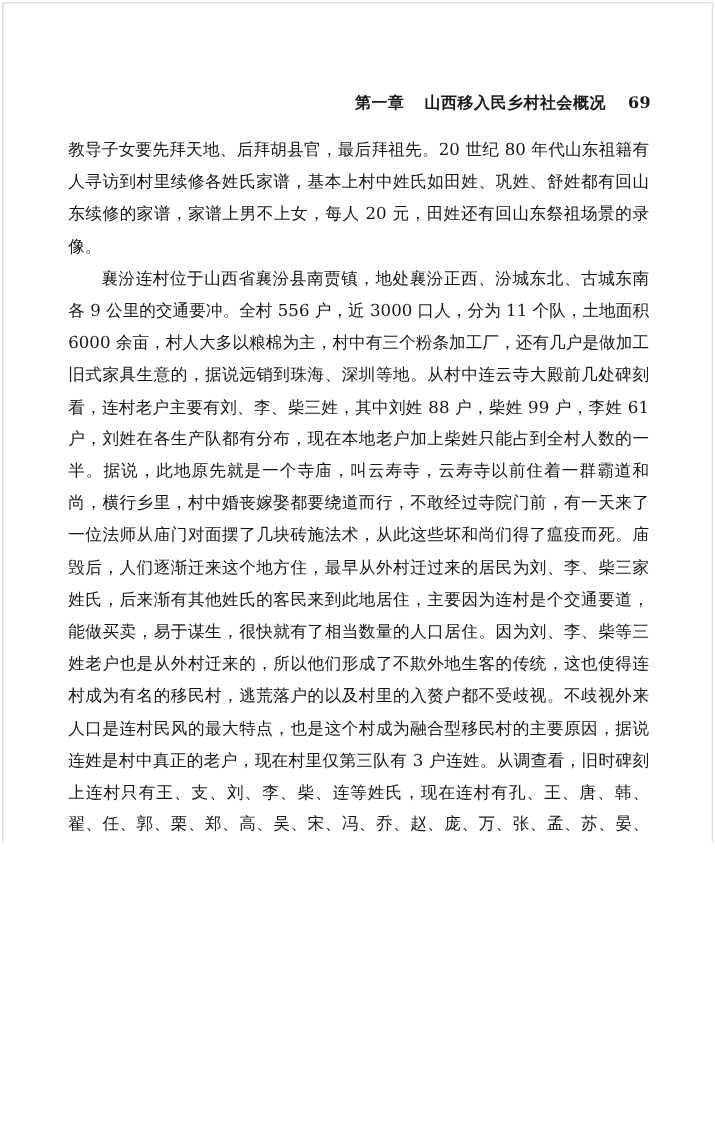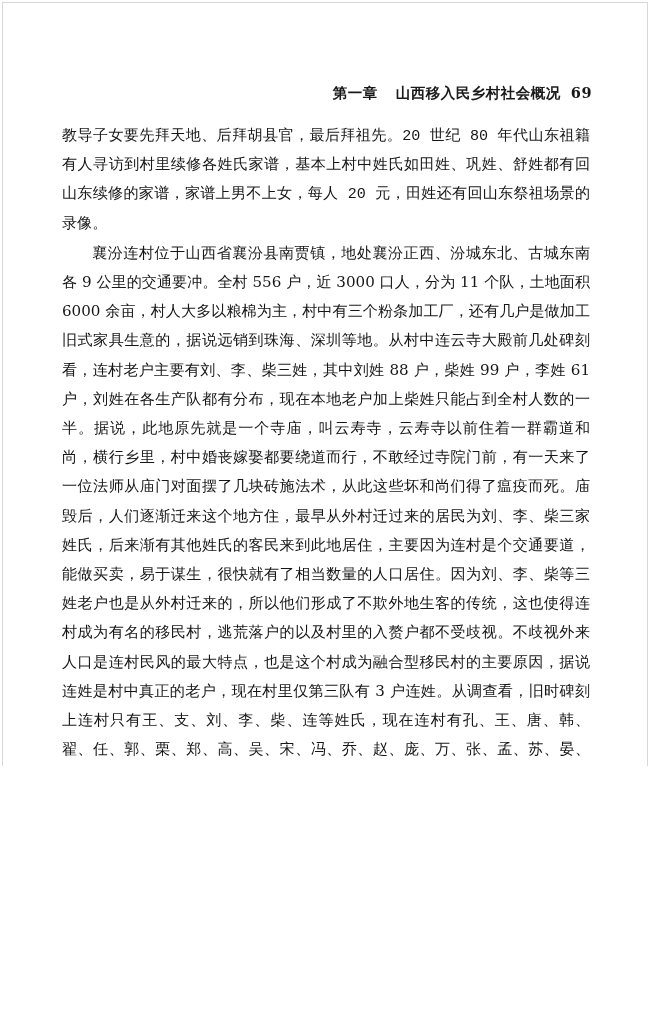--- a/index.html
+++ b/index.html
@@ -48,21 +48,21 @@
     font-family: "DejaVu Serif", "Liberation Serif", serif;
     font-size: 14.5px;
     font-weight: bold;
     color: #1a1a1a;
     letter-spacing: 0.5px;
   }
   .header .chapter-no {
     margin-right: 18px;
   }
   .header .chapter-title {
-    margin-right: 10px;
+    margin-right: 20px;
   }
   .header .page-no {
     font-size: 14.5px;
   }
   .body-text {
     position: absolute;
     top: 122px;
     left: 62px;
     width: 528px;
     font-size: 15.1px;
@@ -70,21 +70,20 @@
     color: #161616;
     text-align: justify;
     text-justify: inter-ideograph;
   }
   .body-text p {
     margin: 0 0 0 0;
     text-indent: 2em;
   }
   .body-text p.noindent {
     text-indent: 0;
-    font-family: Liberation Mono, monospace;
   }
   
   .highlight-blue {
     color: #2b4f9e;
   }
   .watermark {
     position: absolute;
     left: 300px;
     top: 846px;
     width: 330px;

